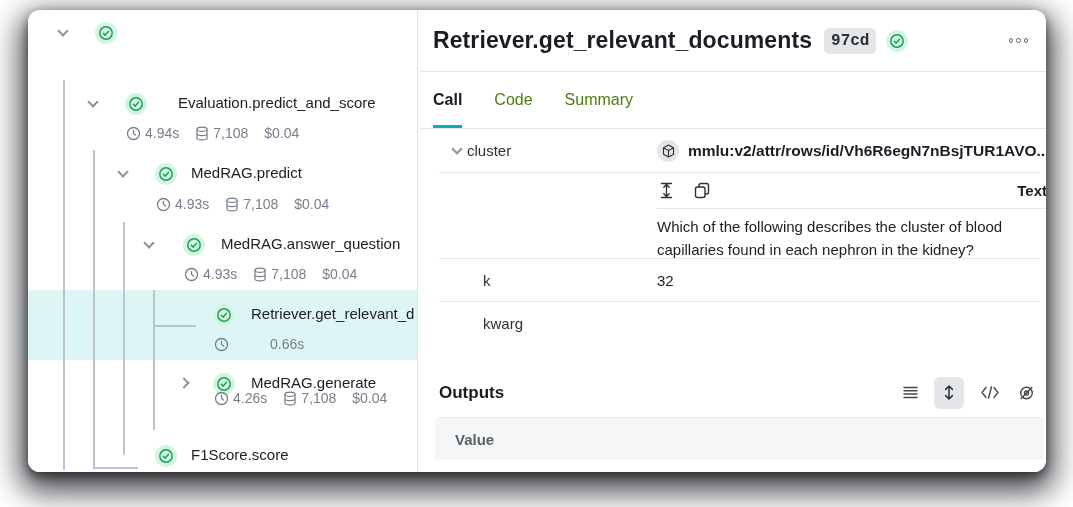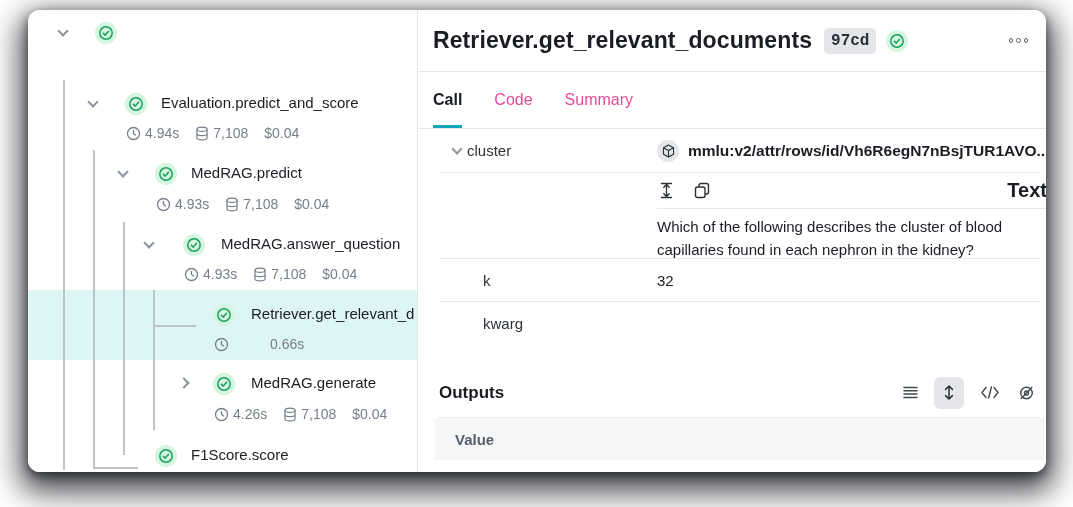--- a/index.html
+++ b/index.html
@@ -30,38 +30,38 @@
   .detail-panel { position:absolute; left:391px; right:0; top:0; bottom:0; background:#fff; overflow:hidden; }
 
   .rp-header { height:62px; display:flex; align-items:center; padding:0 18px 0 14px; border-bottom:1px solid #E3E5E9; }
   .rp-title { font-size:23px; font-weight:700; color:#1A1D24; letter-spacing:.1px; }
   .rp-badge { margin-left:12px; background:#E4E6E9; color:#2B3038; font-family:"Liberation Mono","DejaVu Sans Mono",monospace; font-size:16px; font-weight:700; padding:4px 7px; border-radius:5px; }
   .rp-check { margin-left:10px; width:22px; height:22px; border-radius:50%; background:#D4F5E0; display:flex; align-items:center; justify-content:center; }
   .menu-dots { margin-left:auto; display:flex; gap:3px; cursor:pointer; }
   .menu-dots i { width:4.5px; height:4.5px; border:1.3px solid #5F6672; border-radius:50%; display:block; }
 
   .rp-tabs { height:57px; display:flex; align-items:stretch; padding-left:14px; border-bottom:1px solid #E3E5E9; }
-  .tab { display:flex; align-items:center; font-size:16px; color:#ec4899; margin-right:32px; cursor:pointer; border-bottom:3px solid transparent; padding-top:2px; }
+  .tab { display:flex; align-items:center; font-size:16px; color:#4d7c0f; margin-right:32px; cursor:pointer; border-bottom:3px solid transparent; padding-top:2px; }
   .tab.active { color:#1A1D24; font-weight:700; border-bottom-color:#13A9BA; }
 
   .irow { margin:0 6px 0 20px; border-bottom:1px solid #E6E7EA; display:flex; }
   .irow .keycell { width:218px; flex:none; display:flex; align-items:center; position:relative; }
   .irow .keycell .kchev { position:relative; left:14px; margin-right:20px; width:8px; height:8px; border:solid #8E949E; border-width:0 2px 2px 0; transform:rotate(45deg); top:-2px; }
   .irow .keycell .kname { font-size:15px; color:#2B3038; }
   .irow .keycell .kname.noarrow { margin-left:44px; }
   .row-question { height:44px; align-items:center; }
   .refchip { display:flex; align-items:center; gap:9px; cursor:pointer; }
   .refchip .cube-circle { width:22px; height:22px; border-radius:50%; background:#E4E6E9; display:flex; align-items:center; justify-content:center; }
   .refchip .reftext { font-size:15.5px; font-weight:600; color:#1A1D24; white-space:nowrap; }
 
   .row-textviewer { height:86px; border-bottom:1px solid #E6E7EA; }
   .row-textviewer .valcell { flex:1; padding-right:2px; }
   .tv-toolbar { height:36px; display:flex; align-items:center; gap:18px; border-bottom:1px solid #E6E7EA; padding-right:8px; }
   .tv-toolbar .spacer { flex:1; }
-  .tv-format { font-size:20px; font-weight:600; color:#1A1D24; }
+  .tv-format { font-size:15px; font-weight:600; color:#1A1D24; }
   .tv-text { padding-top:6px; width:398px; font-size:15px; line-height:23px; color:#1A1D24; }
 
   .row-kv { height:43px; align-items:center; }
   .row-kv .val { font-size:15px; color:#1A1D24; }
   .row-kwarg { border-bottom:none; height:42px; }
 
   .outputs-header { margin:28px 6px 0 20px; height:46px; display:flex; align-items:center; border-bottom:1px solid #E6E7EA; padding-bottom:4px; }
   .outputs-title { font-size:17px; font-weight:700; color:#1A1D24; }
   .out-toolbar { margin-left:auto; display:flex; align-items:center; gap:14px; padding-right:4px; }
   .icon-btn { display:flex; align-items:center; justify-content:center; width:30px; height:32px; border-radius:6px; cursor:pointer; color:#43484F; }
@@ -100,21 +100,21 @@
     </div>
 
     <div class="trow" style="top:81px;">
       <span class="chev down" style="left:61px;"></span>
       <span class="status-ic" style="left:97px;">
         <svg width="16" height="16" viewBox="0 0 16 16">
             <circle cx="8" cy="8" r="6.2" fill="none" stroke="#1CA05C" stroke-width="1.5"></circle>
             <path d="M5.3 8.2l1.9 1.9 3.4-3.8" fill="none" stroke="#1CA05C" stroke-width="1.5" stroke-linecap="round" stroke-linejoin="round"></path>
           </svg>
       </span>
-      <span class="tlabel" style="left:133px;">Evaluation.predict_and_score</span>
+      <span class="tlabel" style="left:150px;">Evaluation.predict_and_score</span>
     </div>
     <div class="tstats" style="top:113px; left:98px;">
       <svg width="15" height="15" viewBox="0 0 16 16">
           <circle cx="8" cy="8" r="6.4" fill="none" stroke="#767E8B" stroke-width="1.4"></circle>
           <path d="M8 4.6V8l2.3 1.6" fill="none" stroke="#767E8B" stroke-width="1.4" stroke-linecap="round"></path>
         </svg>
       <span>4.94s</span>
         <span class="gap"></span>
       <svg width="14" height="15" viewBox="0 0 14 16">
           <ellipse cx="7" cy="3.4" rx="5.4" ry="2.3" fill="none" stroke="#767E8B" stroke-width="1.3"></ellipse>
@@ -197,21 +197,21 @@
     <div class="trow" style="top:361px;">
       <span class="chev right" style="left:152px;"></span>
       <span class="status-ic" style="left:185px;">
         <svg width="16" height="16" viewBox="0 0 16 16">
             <circle cx="8" cy="8" r="6.2" fill="none" stroke="#1CA05C" stroke-width="1.5"></circle>
             <path d="M5.3 8.2l1.9 1.9 3.4-3.8" fill="none" stroke="#1CA05C" stroke-width="1.5" stroke-linecap="round" stroke-linejoin="round"></path>
           </svg>
       </span>
       <span class="tlabel" style="left:223px;">MedRAG.generate</span>
     </div>
-    <div class="tstats" style="top:394px; left:186px;">
+    <div class="tstats" style="top:378px; left:186px;">
       <svg width="15" height="15" viewBox="0 0 16 16">
           <circle cx="8" cy="8" r="6.4" fill="none" stroke="#767E8B" stroke-width="1.4"></circle>
           <path d="M8 4.6V8l2.3 1.6" fill="none" stroke="#767E8B" stroke-width="1.4" stroke-linecap="round"></path>
         </svg>
       <span>4.26s</span>
         <span class="gap"></span>
       <svg width="14" height="15" viewBox="0 0 14 16">
           <ellipse cx="7" cy="3.4" rx="5.4" ry="2.3" fill="none" stroke="#767E8B" stroke-width="1.3"></ellipse>
           <path d="M1.6 3.4v9.2c0 1.3 2.4 2.3 5.4 2.3s5.4-1 5.4-2.3V3.4 M1.6 8c0 1.3 2.4 2.3 5.4 2.3s5.4-1 5.4-2.3" fill="none" stroke="#767E8B" stroke-width="1.3"></path>
         </svg>

